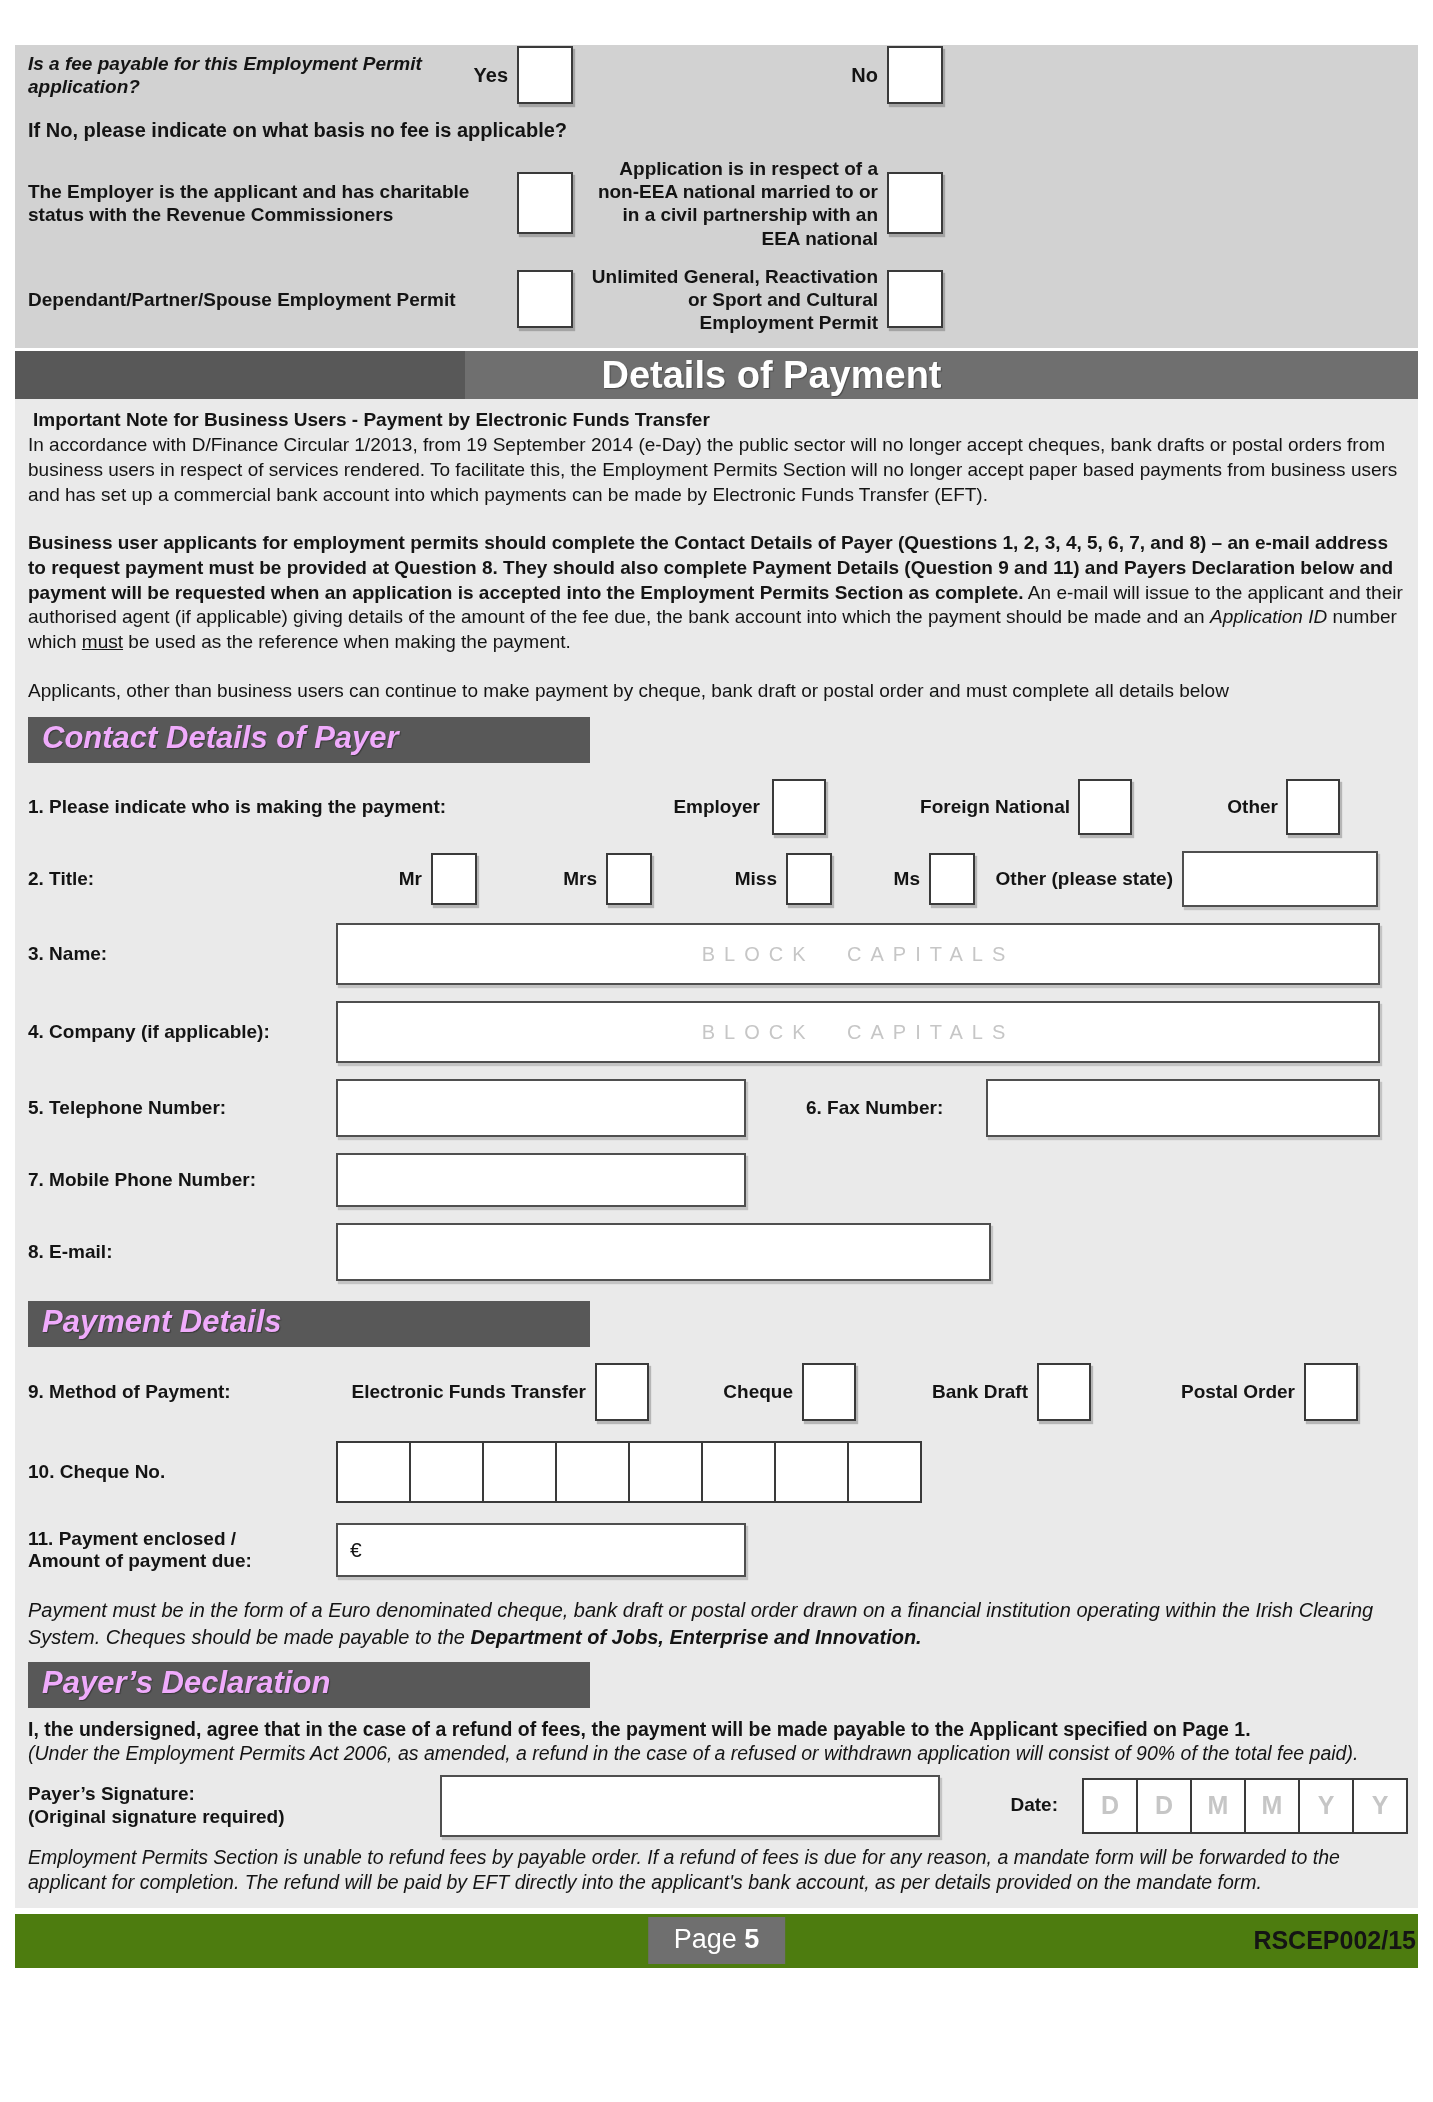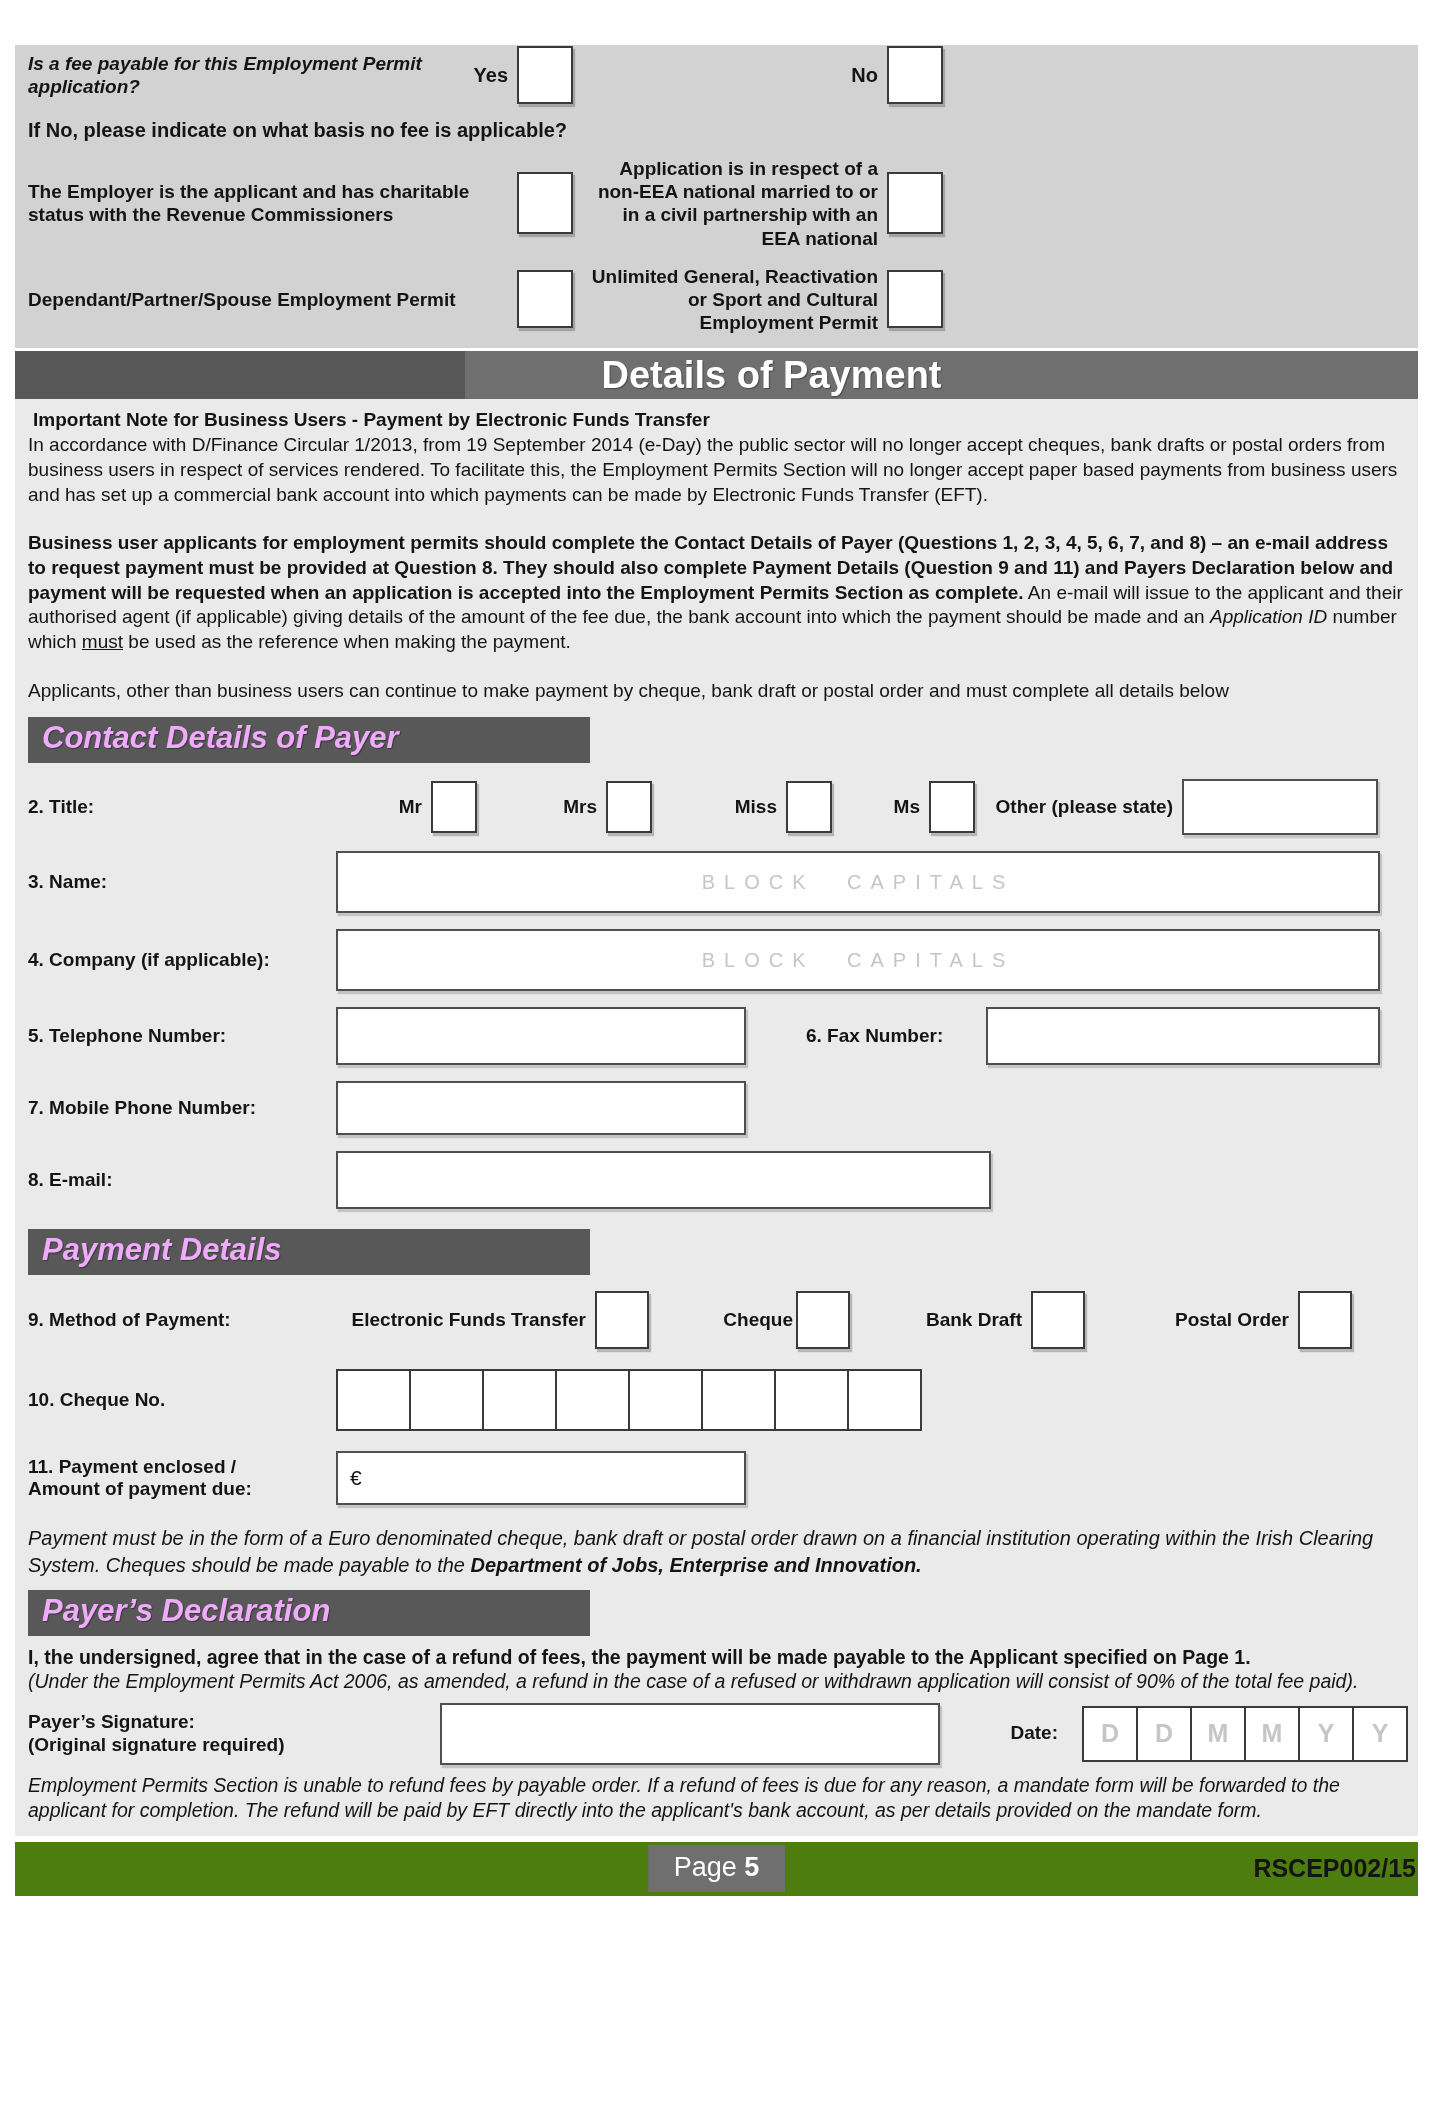--- a/index.html
+++ b/index.html
@@ -158,20 +158,29 @@
 
     <div class="main">
 
       <div class="note-title">Important Note for Business Users - Payment by Electronic Funds Transfer</div>
       <div class="para">In accordance with D/Finance Circular 1/2013, from 19 September 2014 (e-Day) the public sector will no longer accept cheques, bank drafts or postal orders from business users in respect of services rendered.  To facilitate this, the Employment Permits Section will no longer accept paper based payments from business users and has set up a commercial bank account into which payments can be made by Electronic Funds Transfer (EFT).</div>
       <div class="para"><span style="font-weight:bold;">Business user applicants for employment permits should complete the Contact Details of Payer (Questions 1, 2, 3, 4, 5, 6, 7, and 8) – an e-mail address to request payment must be provided at Question 8.  They should also complete Payment Details (Question 9 and 11) and Payers Declaration below and payment will be requested when an application is accepted into the Employment Permits Section as complete.</span><span>  An e-mail will issue to the applicant and their authorised agent (if applicable) giving details of the amount of the fee due, the bank account into which the payment should be made and an </span><span class="ital">Application ID</span><span> number which </span><span class="must">must</span><span> be used as the reference when making the payment.</span></div>
       <div class="para">Applicants, other than business users can continue to make payment by cheque, bank draft or postal order and must complete all details below</div>
 
       <div class="sec-header">Contact Details of Payer</div>
 
+      <div class="frow">
+        <div class="lbl sp" style="width:492px;">1. Please indicate who is making the payment:</div>
+        <div class="lbl right sp" style="width:240px; margin-right:12px;">Employer</div>
+        <div class="checkbox sp" style="width:54px; height:56px;"></div>
+        <div class="lbl right sp" style="width:244px; margin-right:8px;">Foreign National</div>
+        <div class="checkbox sp" style="width:54px; height:56px;"></div>
+        <div class="lbl right sp" style="width:146px; margin-right:8px;">Other</div>
+        <div class="checkbox sp" style="width:54px; height:56px;"></div>
+      </div>
 
       <div class="frow">
         <div class="lbl sp" style="width:352px;">2.  Title:</div>
         <div class="lbl right sp" style="width:42px; margin-right:9px;">Mr</div>
         <div class="checkbox cb-sm sp"></div>
         <div class="lbl right sp" style="width:120px; margin-right:9px;">Mrs</div>
         <div class="checkbox cb-sm sp"></div>
         <div class="lbl right sp" style="width:125px; margin-right:9px;">Miss</div>
         <div class="checkbox cb-sm sp"></div>
         <div class="lbl right sp" style="width:88px; margin-right:9px;">Ms</div>
@@ -210,21 +219,21 @@
         <div class="lbl sp" style="width:308px;">8. E-mail:</div>
         <div class="tbox sp" style="width:655px; height:58px;"></div>
       </div>
 
       <div class="sec-header" style="margin-top:20px;">Payment Details</div>
 
       <div class="frow">
         <div class="lbl sp" style="width:300px;">9.  Method of Payment:</div>
         <div class="lbl right sp" style="width:258px; margin-right:9px;">Electronic Funds Transfer</div>
         <div class="checkbox sp" style="width:54px; height:58px;"></div>
-        <div class="lbl right sp" style="width:144px; margin-right:3px;">Cheque</div>
+        <div class="lbl right sp" style="width:144px; margin-right:9px;">Cheque</div>
         <div class="checkbox sp" style="width:54px; height:58px;"></div>
         <div class="lbl right sp" style="width:172px; margin-right:9px;">Bank Draft</div>
         <div class="checkbox sp" style="width:54px; height:58px;"></div>
         <div class="lbl right sp" style="width:204px; margin-right:9px;">Postal Order</div>
         <div class="checkbox sp" style="width:54px; height:58px;"></div>
       </div>
 
       <div class="frow" style="margin-top:20px;">
         <div class="lbl sp" style="width:308px;">10. Cheque No.</div>
         <div class="cellgrid">

